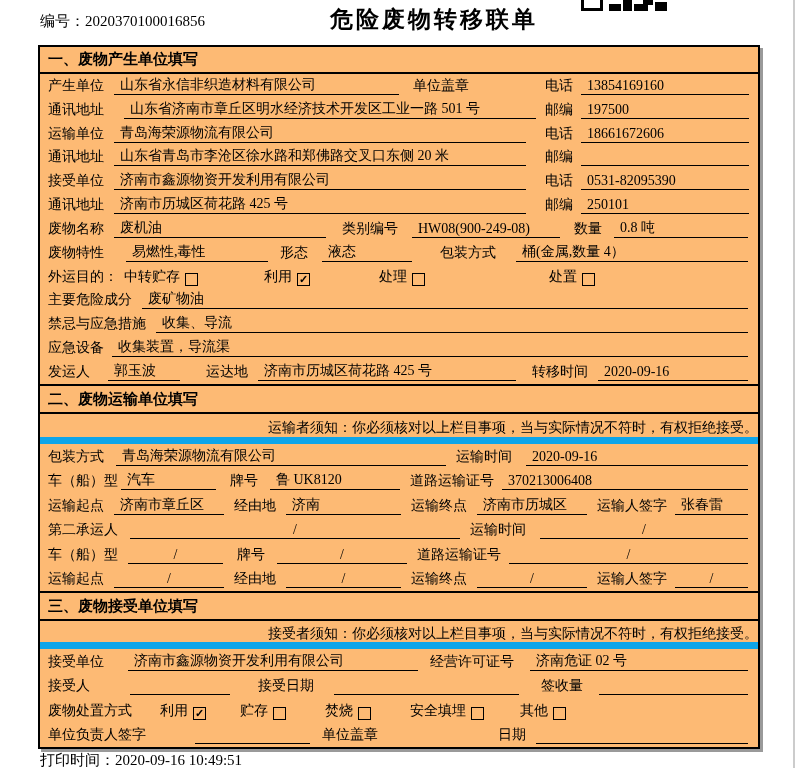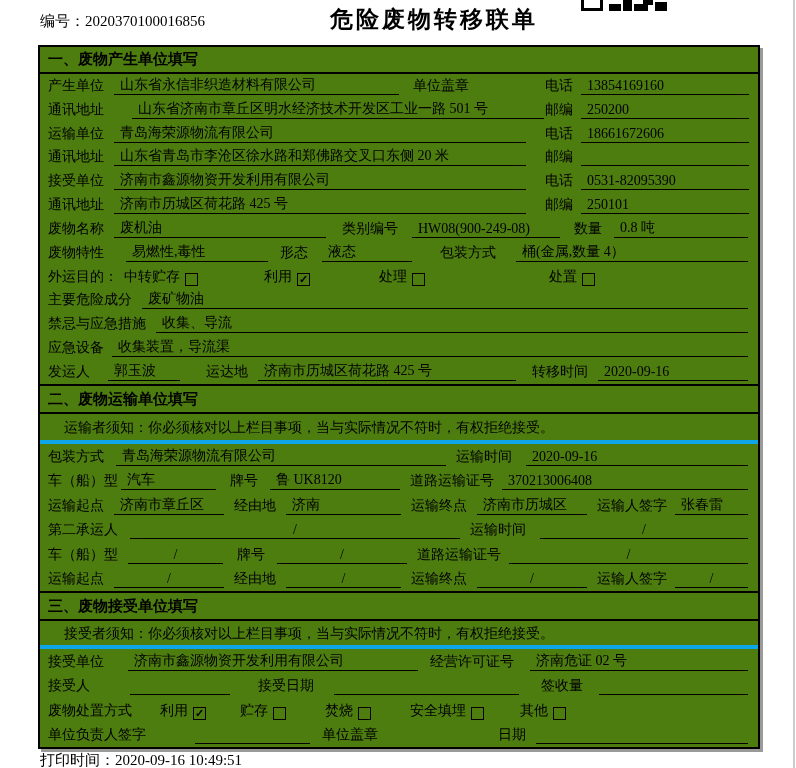--- a/index.html
+++ b/index.html
@@ -19,27 +19,27 @@
   .qr .q1 { left:0; top:0; width:22px; height:11px; border:3px solid #000; border-top:none; }
   .qr .q2 { left:28px; top:4px; width:12px; height:7px; background:#000; }
   .qr .q3 { left:42px; top:0; width:9px; height:11px; background:#000; }
   .qr .q4 { left:53px; top:4px; width:14px; height:7px; background:#000; }
   .qr .q5 { left:62px; top:0; width:10px; height:5px; background:#000; }
   .qr .q6 { left:74px; top:2px; width:12px; height:9px; background:#000; }
   .edge { position:absolute; right:1px; top:0; width:2px; height:768px; background:#cccccc; }
 
   .box {
     position:absolute; left:38px; top:45px; width:722px; height:704px;
-    border:2px solid #000; background:#4d7c0f;
+    border:2px solid #000; background:#fdba74;
     box-shadow:3px 3px 0 #9a9a9a;
   }
   .sec-h { height:27px; line-height:25px; font-weight:bold; font-size:15px; padding-left:8px;
            border-bottom:2px solid #000; white-space:nowrap; }
   .sec-h.mid { height:30px; line-height:27px; border-top:2px solid #000; }
-  .note { height:30px; line-height:28px; padding-left:24px; border-bottom:4px solid #0ea5e9; white-space:nowrap; }
+  .note { height:30px; line-height:28px; padding-left:24px; border-bottom:7px solid #0ea5e9; white-space:nowrap;text-align:right; }
   .note.n3 { height:28px; line-height:26px; }
 
   .bd { display:flex; flex-direction:column; }
   .bd1 { height:310px; } .bd2 { height:147px; } .bd3 { height:98px; }
   .r { flex:1 1 0; position:relative; display:flex; align-items:flex-end; padding:0 10px 3px 8px; }
   .lbl { white-space:nowrap; }
   .u { border-bottom:1px solid #000; padding:0 6px; white-space:nowrap; min-height:17px; }
   .fill { flex:1 1 auto; }
   .ctr { text-align:center; }
   .rt { position:absolute; left:505px; bottom:3px; display:flex; align-items:flex-end; }
@@ -76,24 +76,24 @@
       <span class="u" style="width:285px;margin-left:10px">山东省永信非织造材料有限公司</span>
       <span class="lbl" style="margin-left:14px">单位盖章</span>
       <span class="rt">
         <span class="lbl">电话</span>
         <span class="u">13854169160</span>
       </span>
     </div>
 
     <div class="r">
       <span class="lbl">通讯地址</span>
-      <span class="u" style="width:412px;margin-left:28px">山东省济南市章丘区明水经济技术开发区工业一路 501 号</span>
+      <span class="u" style="width:412px;margin-left:20px">山东省济南市章丘区明水经济技术开发区工业一路 501 号</span>
       <span class="rt">
         <span class="lbl">邮编</span>
-        <span class="u">250200</span>
+        <span class="u">197500</span>
       </span>
     </div>
 
     <div class="r">
       <span class="lbl">运输单位</span>
       <span class="u" style="width:412px;margin-left:10px">青岛海荣源物流有限公司</span>
       <span class="rt">
         <span class="lbl">电话</span>
         <span class="u">18661672606</span>
       </span>

